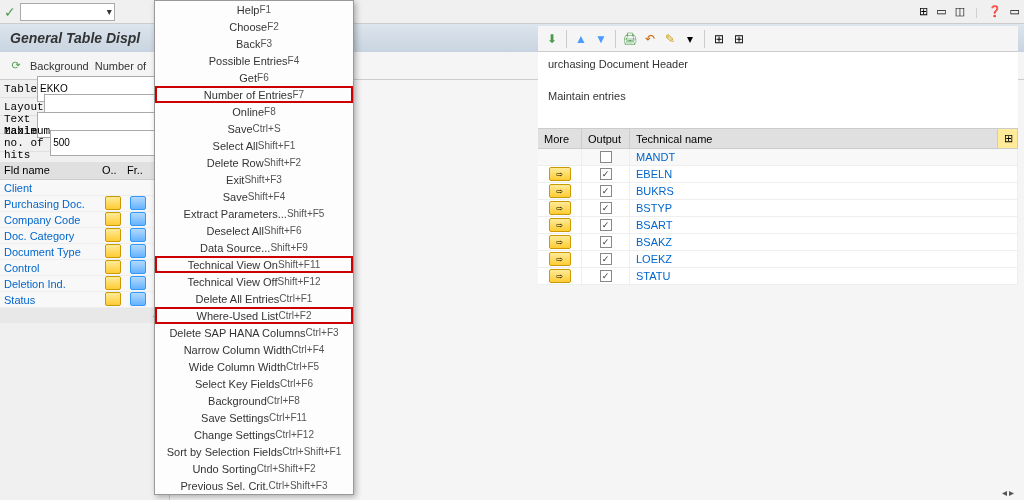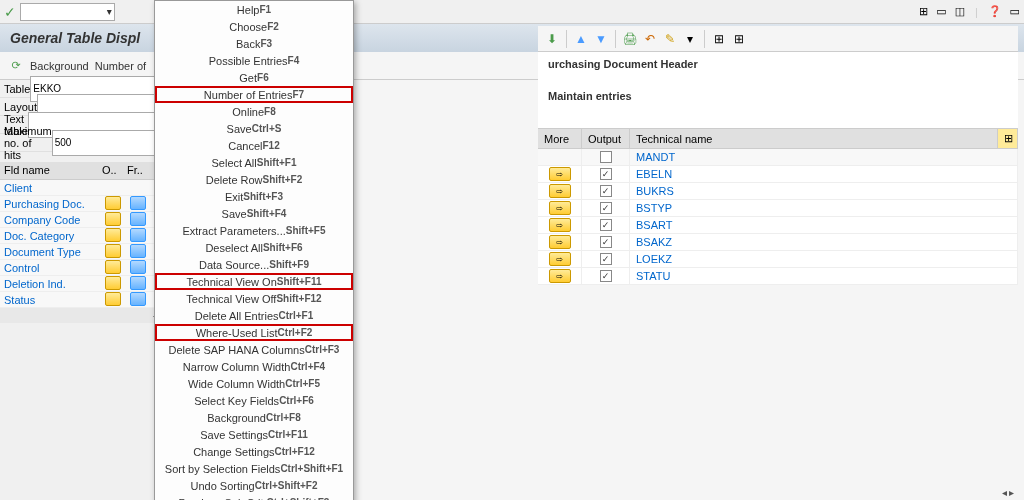--- a/index.html
+++ b/index.html
@@ -13,21 +13,21 @@
     .title-bar { height: 28px; background: linear-gradient(#dde5ed, #c8d4e0); display: flex; align-items: center; padding: 0 10px; font-weight: bold; font-style: italic; font-size: 14px; color: #333; }
     
     .sub-toolbar { height: 28px; background: #f5f5f5; border-bottom: 1px solid #ccc; display: flex; align-items: center; padding: 0 8px; gap: 6px; }
     .sub-toolbar .tool-icon { width: 16px; height: 16px; display: inline-flex; align-items: center; justify-content: center; }
     .sub-toolbar .text-label { color: #333; }
     
     .main-area { display: flex; height: calc(500px - 80px); }
     
     .left-panel { width: 170px; background: #f0f0f0; border-right: 1px solid #ccc; }
     .form-row { display: flex; align-items: center; height: 18px; padding: 0 4px; border-bottom: 1px solid #e0e0e0; }
-    .form-label { width: 100px; }
+    .form-label { width: 100px; font-family: Liberation Mono, monospace; }
     .form-input { flex: 1; height: 15px; background: white; border: 1px solid #aaa; padding: 12px 2px; font-size: 10px; }
     
     .criteria-header { background: #c8d4e0; height: 18px; padding: 2px 4px; font-weight: normal; }
     .criteria-cols { display: flex; background: #e0e0e0; height: 18px; border-bottom: 1px solid #ccc; }
     .criteria-cols .col1 { width: 100px; padding: 2px 4px; }
     .criteria-cols .col2 { width: 25px; padding: 2px; }
     .criteria-cols .col3 { width: 25px; padding: 2px; }
     
     .criteria-row { display: flex; height: 16px; align-items: center; border-bottom: 1px solid #eee; background: #f8f8f8; }
     .criteria-row .name { width: 100px; padding: 0 4px; color: #0066cc; }
@@ -35,28 +35,28 @@
     .criteria-row .icon-cell { width: 16px; height: 14px; background: linear-gradient(#ffeb99, #ffcc33); border: 1px solid #cc9900; border-radius: 2px; display: inline-block; }
     .criteria-row .icon-cell.blue { background: linear-gradient(#b3d9ff, #66b3ff); border-color: #3399ff; }
     
     .arrows-row { display: flex; justify-content: flex-end; padding: 2px 4px; gap: 2px; background: #e8e8e8; }
     .arrows-row span { color: #333; font-size: 10px; }
     
     .context-menu { position: absolute; left: 154px; top: 0; width: 200px; background: #fdfdfd; border: 1px solid #999; box-shadow: 2px 2px 6px rgba(0,0,0,0.3); z-index: 100; }
     .menu-item { display: flex; justify-content: center; align-items: center; height: 17px; padding: 0 8px; cursor: pointer; }
     .menu-item.highlighted { border: 2px solid #cc0000; height: 17px; }
     .menu-label { color: #333; }
-    .menu-shortcut { color: #555; font-size: 10px; font-weight: bold; }
+    .menu-shortcut { color: #555; font-size: 10px; }
     
     .right-panel { flex: 1; background: white; display: flex; flex-direction: column; margin-left: 184px; }
     .right-toolbar { height: 26px; background: #f5f5f5; border-bottom: 1px solid #ccc; display: flex; align-items: center; padding: 0 6px; gap: 4px; }
     .right-toolbar .divider { width: 1px; height: 18px; background: #ccc; margin: 0 2px; }
     .right-toolbar .icon { width: 16px; height: 16px; display: inline-flex; align-items: center; justify-content: center; font-size: 12px; }
     
-    .info-text { padding: 6px 10px; color: #333; font-weight: bold; }
+    .info-text { padding: 6px 10px; color: #333; }
     .info-text .header-line { margin-bottom: 4px; }
     
     .table-container { margin-top: 20px; border-top: 1px solid #ccc; }
     .table-header { display: flex; background: #e0e0e0; height: 20px; border-bottom: 1px solid #ccc; }
     .table-header .th { padding: 2px 6px; border-right: 1px solid #ccc; display: flex; align-items: center; }
     .th-more { width: 44px; }
     .th-output { width: 48px; }
     .th-tech { flex: 1; }
     .th-end { width: 20px; background: #ffeb99; }
     
@@ -191,24 +191,20 @@
       <span class="menu-label">Number of Entries</span>
       <span class="menu-shortcut">F7</span>
     </div>
     <div class="menu-item">
       <span class="menu-label">Online</span>
       <span class="menu-shortcut">F8</span>
     </div>
     <div class="menu-item">
       <span class="menu-label">Save</span>
       <span class="menu-shortcut">Ctrl+S</span>
-    </div>
-    <div class="menu-item">
-      <span class="menu-label">Cancel</span>
-      <span class="menu-shortcut">F12</span>
     </div>
     <div class="menu-item">
       <span class="menu-label">Select All</span>
       <span class="menu-shortcut">Shift+F1</span>
     </div>
     <div class="menu-item">
       <span class="menu-label">Delete Row</span>
       <span class="menu-shortcut">Shift+F2</span>
     </div>
     <div class="menu-item">

